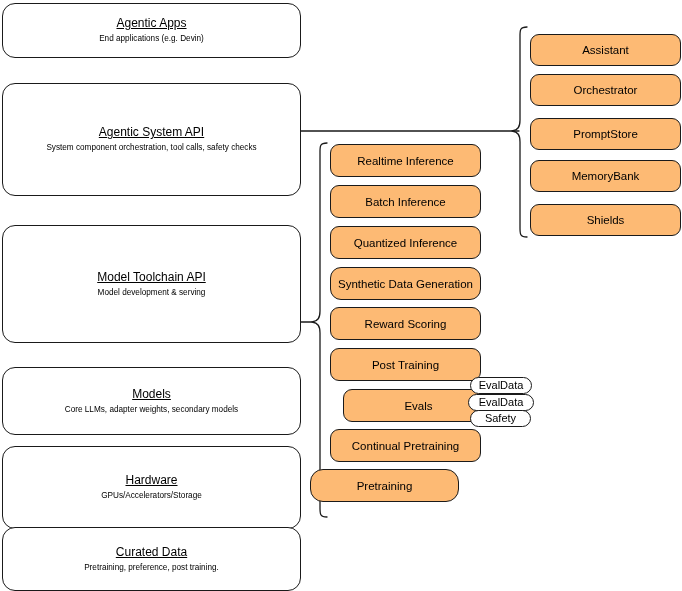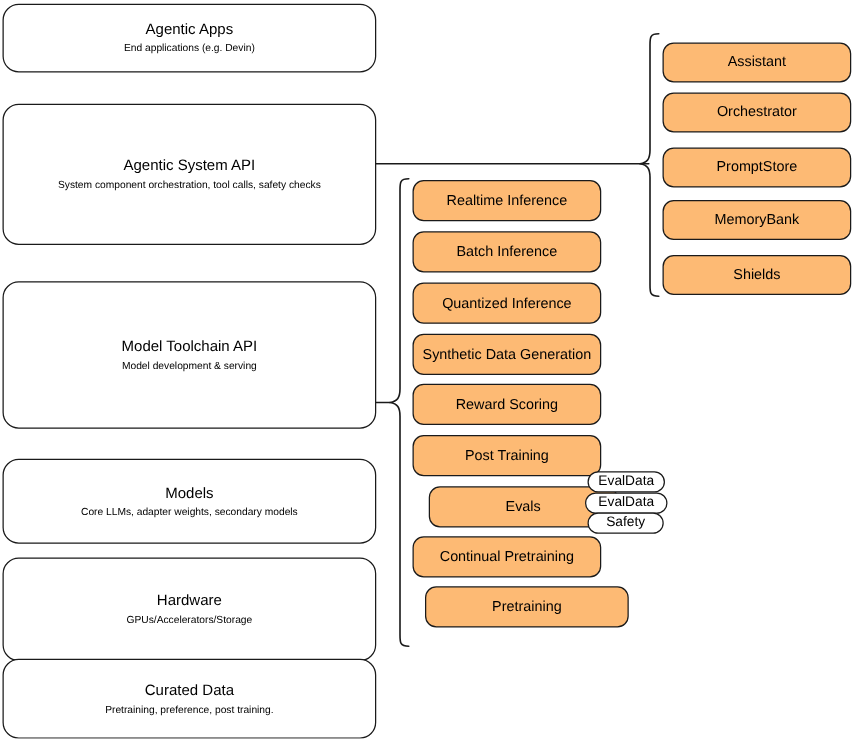--- a/index.html
+++ b/index.html
@@ -28,20 +28,21 @@
     flex-direction: column;
     align-items: center;
     justify-content: center;
     text-align: center;
   }
   .layer-title {
     font-size: 12px;
     line-height: 15px;
     color: #000000;
     white-space: nowrap;
+    text-decoration: underline;
   }
   .layer-sub {
     font-size: 8.2px;
     line-height: 12px;
     margin-top: 2px;
     color: #000000;
     white-space: nowrap;
   }
 
   
@@ -152,36 +153,36 @@
 
   <div class="pill" style="left:330px; top:144px; width:151px; height:33px;">
     <span>Realtime Inference</span>
   </div>
   <div class="pill" style="left:330px; top:185px; width:151px; height:33px;">
     <span>Batch Inference</span>
   </div>
   <div class="pill" style="left:330px; top:226px; width:151px; height:33px;">
     <span>Quantized Inference</span>
   </div>
-  <div class="pill" style="left:330px; top:267px; width:151px; height:33px;">
+  <div class="pill" style="left:330px; top:267px; width:151px; height:33px;border-radius:11px;">
     <span>Synthetic Data Generation</span>
   </div>
   <div class="pill" style="left:330px; top:307px; width:151px; height:33px;">
     <span>Reward Scoring</span>
   </div>
   <div class="pill" style="left:330px; top:348px; width:151px; height:33px;">
     <span>Post Training</span>
   </div>
   <div class="pill" style="left:343px; top:389px; width:151px; height:33px;">
     <span>Evals</span>
   </div>
   <div class="pill" style="left:330px; top:429px; width:151px; height:33px;">
     <span>Continual Pretraining</span>
   </div>
-  <div class="pill" style="left:340px; top:469px; width:163px; height:33px;">
+  <div class="pill" style="left:310px; top:469px; width:149px; height:33px;border-radius:13px;">
     <span>Pretraining</span>
   </div>
 
   <div class="oval" style="left:470px; top:377px; width:62px; height:17px;">
     <span>EvalData</span>
   </div>
   <div class="oval" style="left:468px; top:394px; width:66px; height:17px;">
     <span>EvalData</span>
   </div>
   <div class="oval" style="left:470px; top:410px; width:61px; height:17px;">

